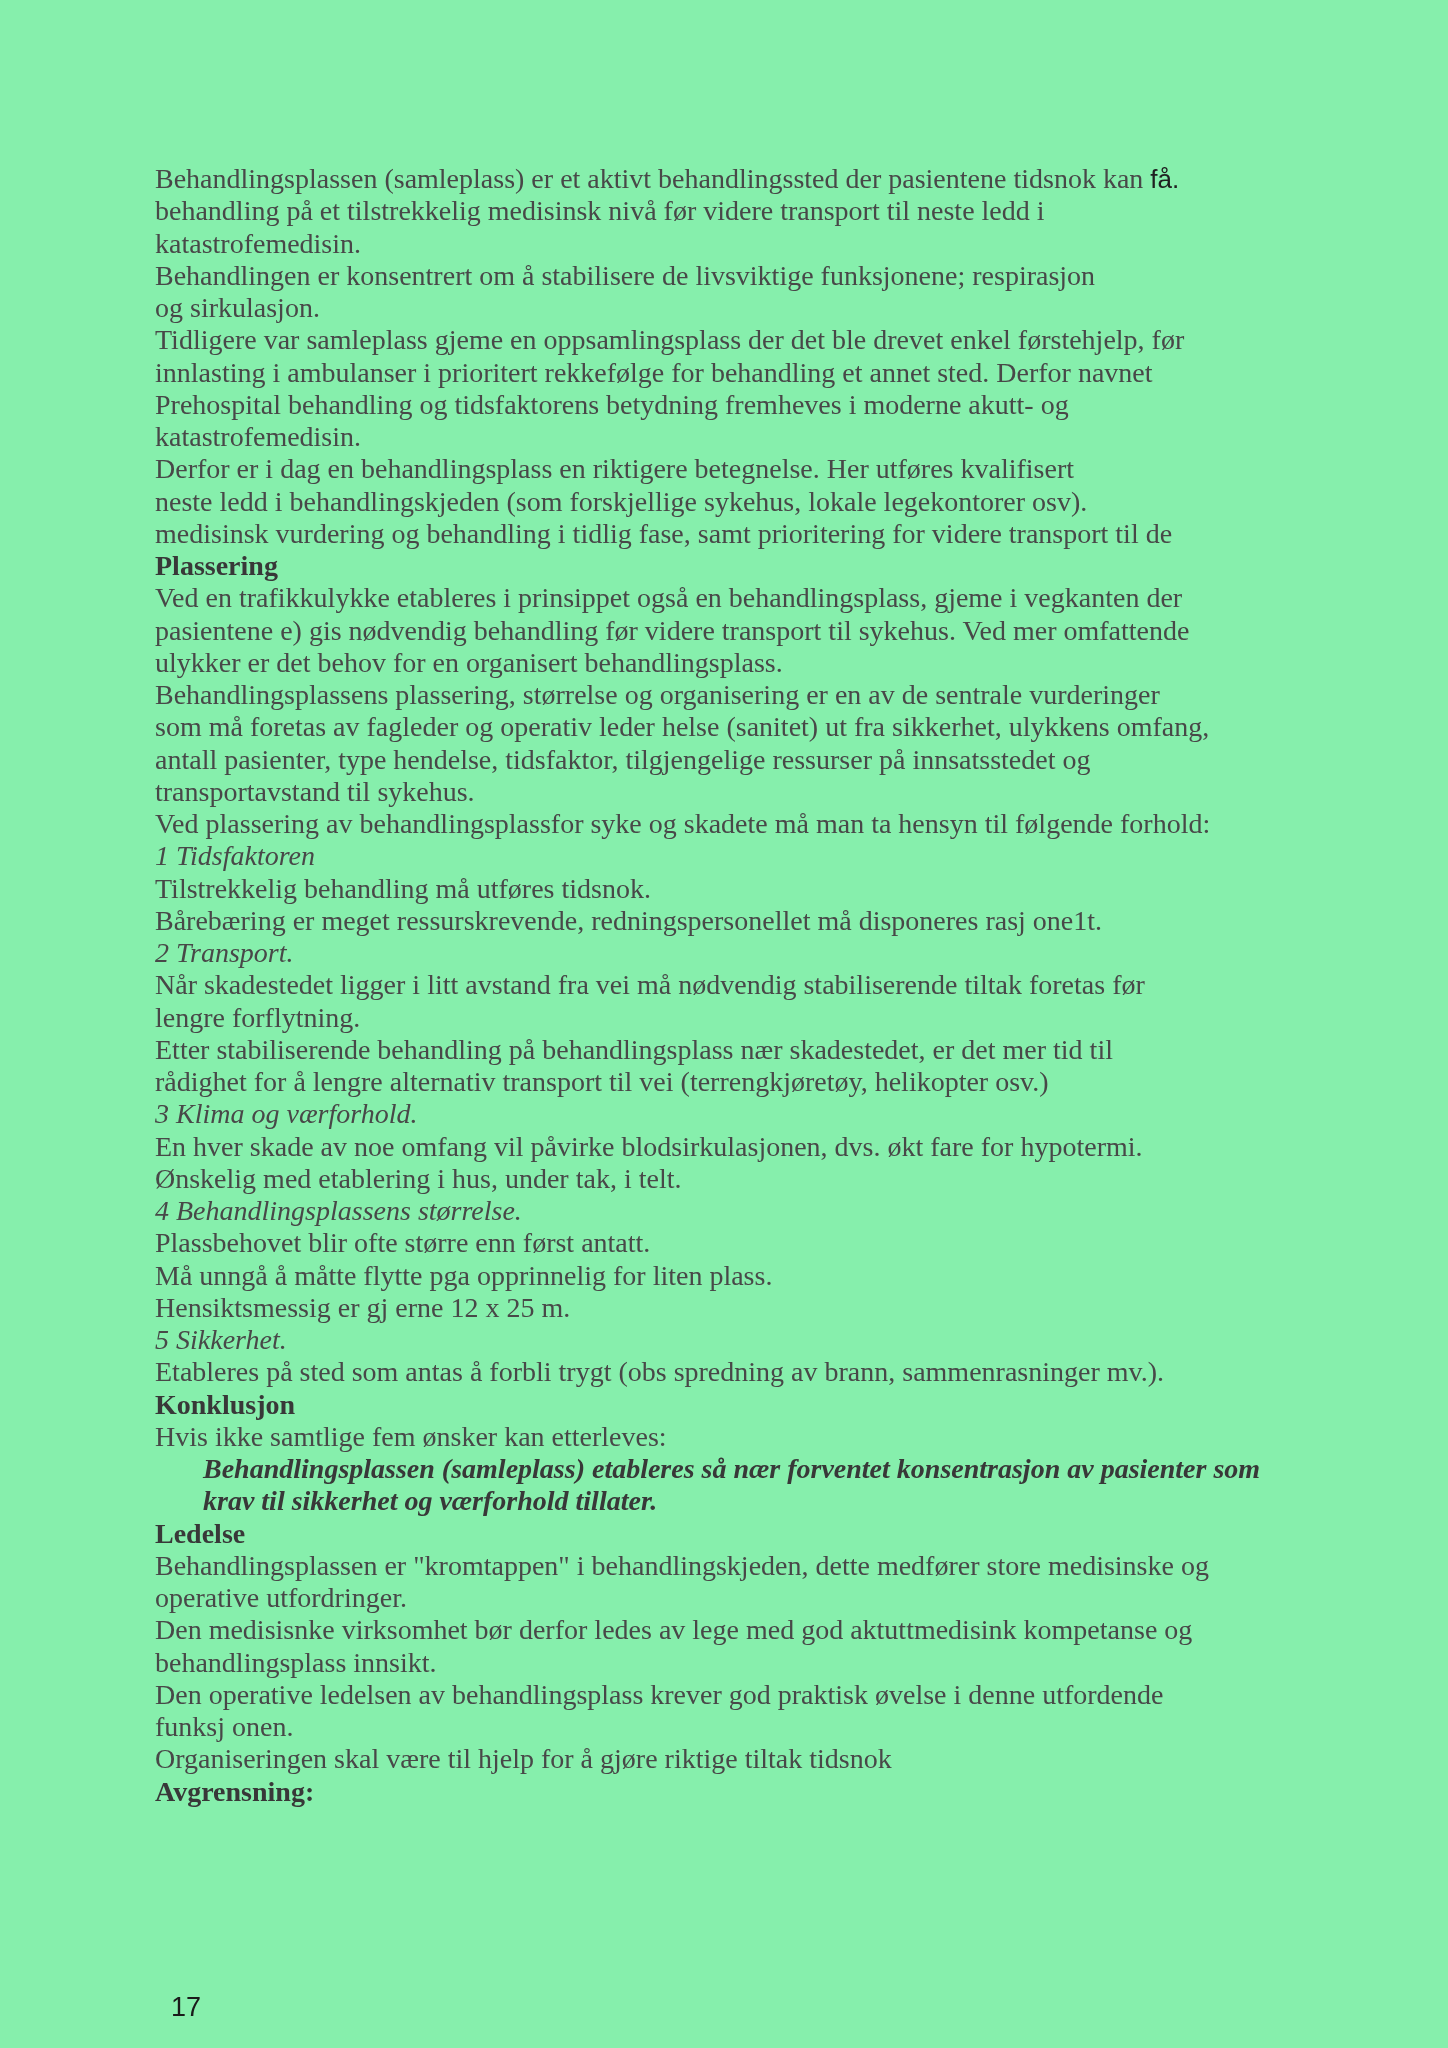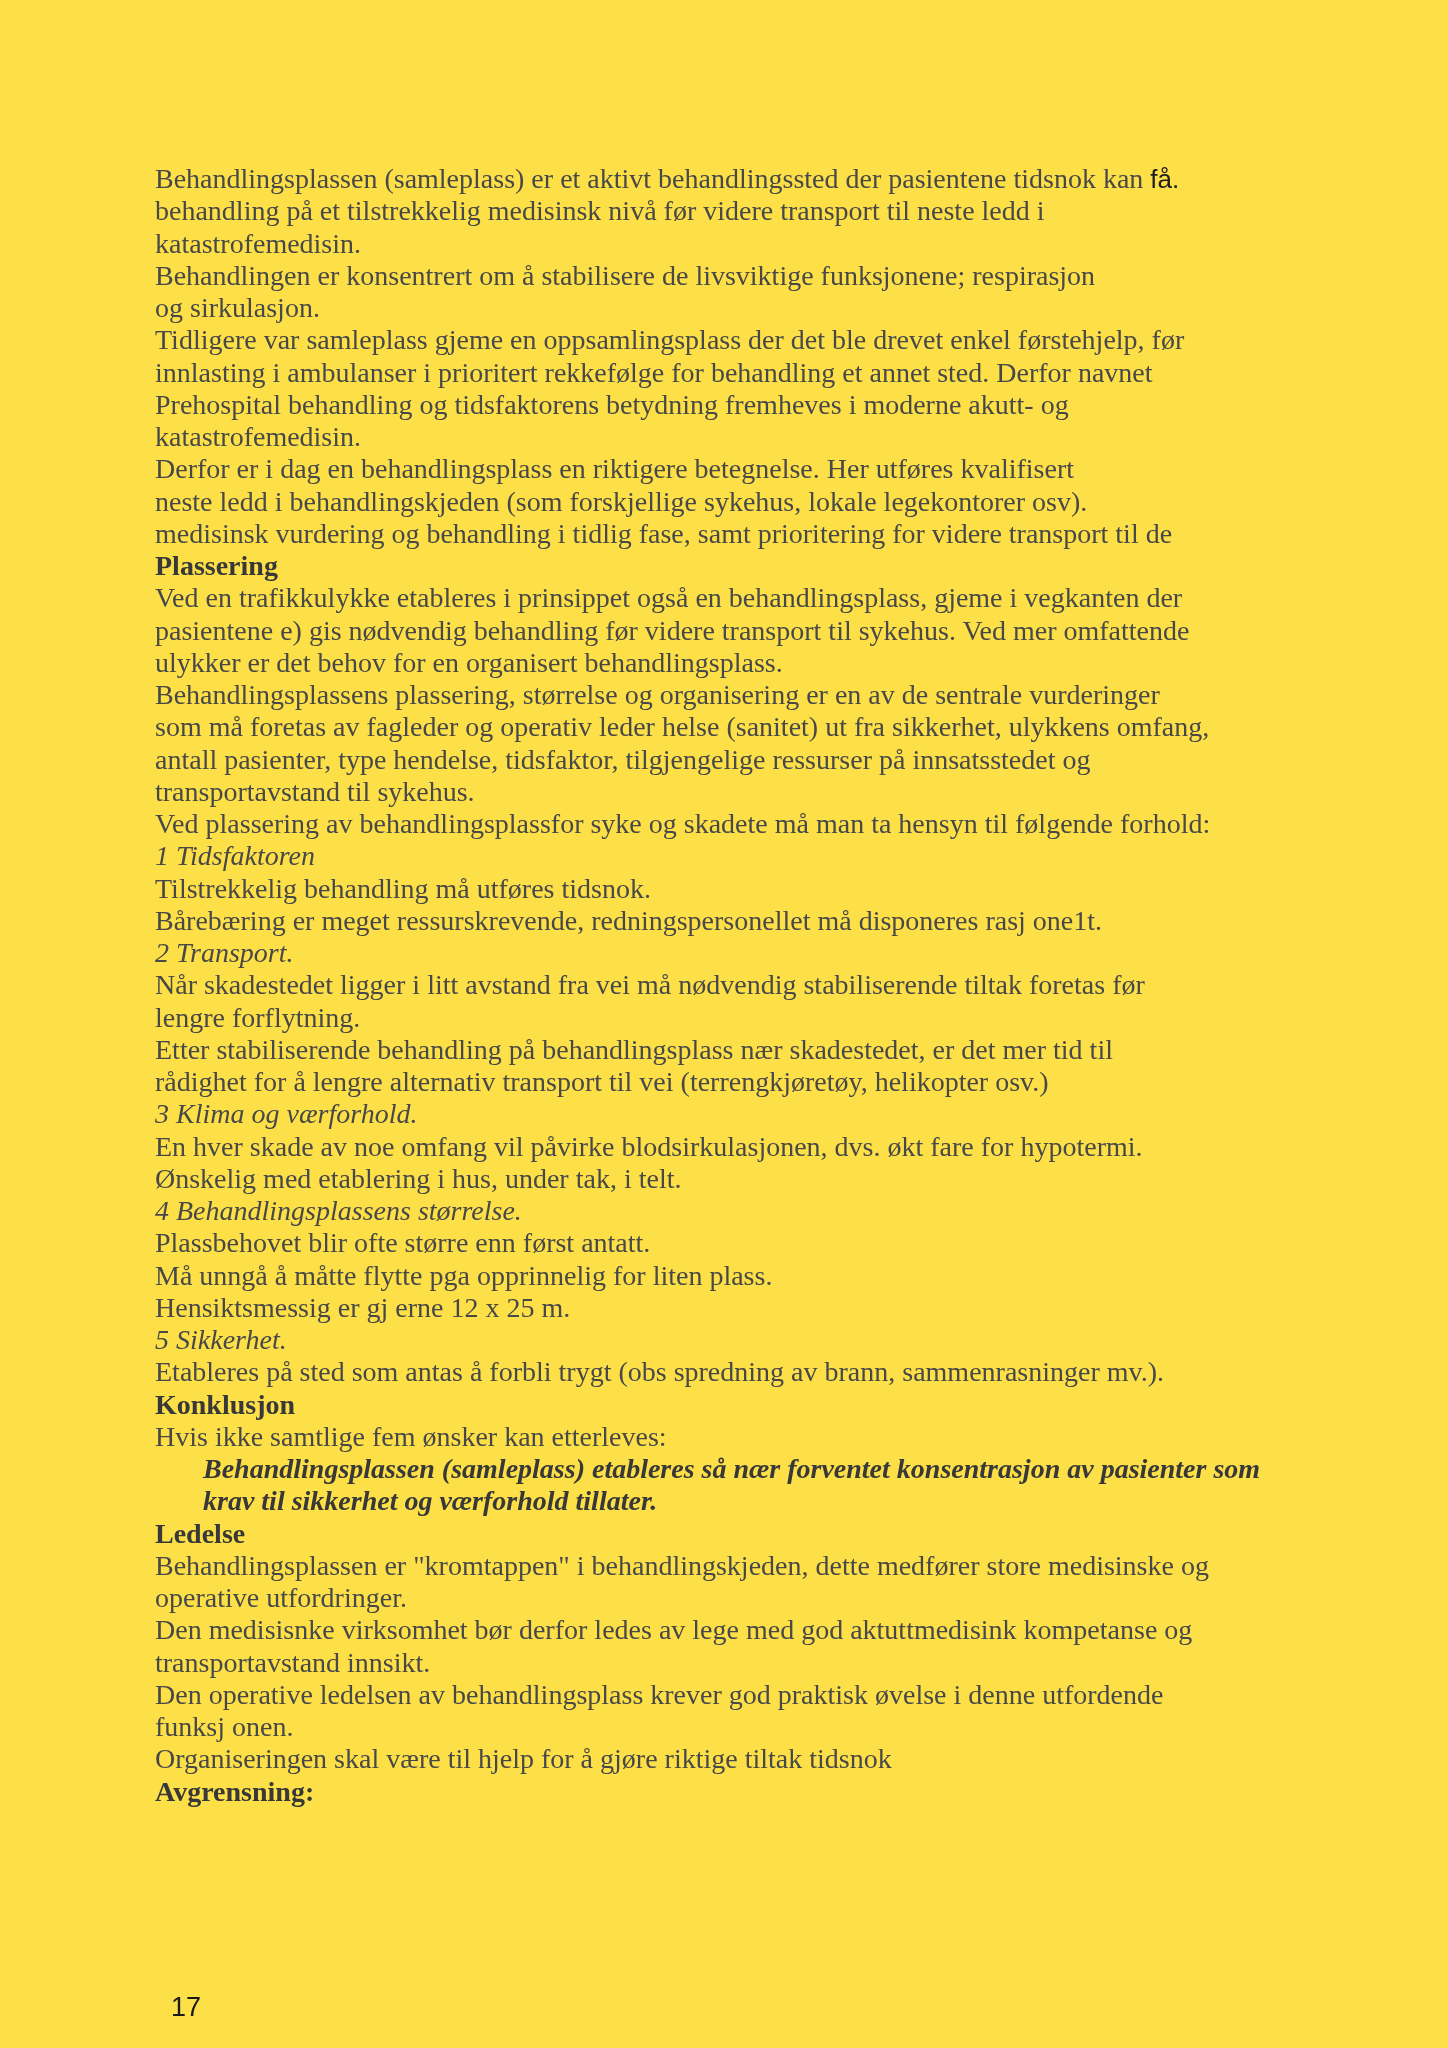--- a/index.html
+++ b/index.html
@@ -4,21 +4,21 @@
 <style>
   html, body {
     margin: 0;
     padding: 0;
     background: #ffffff;
   }
   .page {
     position: relative;
     width: 1448px;
     height: 2048px;
-    background: #fde047;
+    background: #86efac;
     overflow: hidden;
     font-family: "Liberation Serif", serif;
   }
   .content {
     position: absolute;
     left: 155px;
     top: 163px;
   }
   .line {
     font-family: "Liberation Serif", serif;
@@ -99,20 +99,20 @@
       <div class="line italic">5 Sikkerhet.</div>
       <div class="line normal">Etableres på sted som antas å forbli trygt (obs spredning av brann, sammenrasninger mv.).</div>
       <div class="line bold">Konklusjon</div>
       <div class="line normal">Hvis ikke samtlige fem ønsker kan etterleves:</div>
       <div class="line bold-italic">Behandlingsplassen (samleplass) etableres så nær forventet konsentrasjon av pasienter som</div>
       <div class="line bold-italic">krav til sikkerhet og værforhold tillater.</div>
       <div class="line bold">Ledelse</div>
       <div class="line normal">Behandlingsplassen er "kromtappen" i behandlingskjeden, dette medfører store medisinske og</div>
       <div class="line normal">operative utfordringer.</div>
       <div class="line normal">Den medisisnke virksomhet bør derfor ledes av lege med god aktuttmedisink kompetanse og</div>
-      <div class="line normal">transportavstand innsikt.</div>
+      <div class="line normal">behandlingsplass innsikt.</div>
       <div class="line normal">Den operative ledelsen av behandlingsplass krever god praktisk øvelse i denne utfordende</div>
       <div class="line normal">funksj onen.</div>
       <div class="line normal">Organiseringen skal være til hjelp for å gjøre riktige tiltak tidsnok</div>
       <div class="line bold">Avgrensning:</div>
     </div>
   <div class="page-number">17</div>
 </div>
 
 </body></html>

